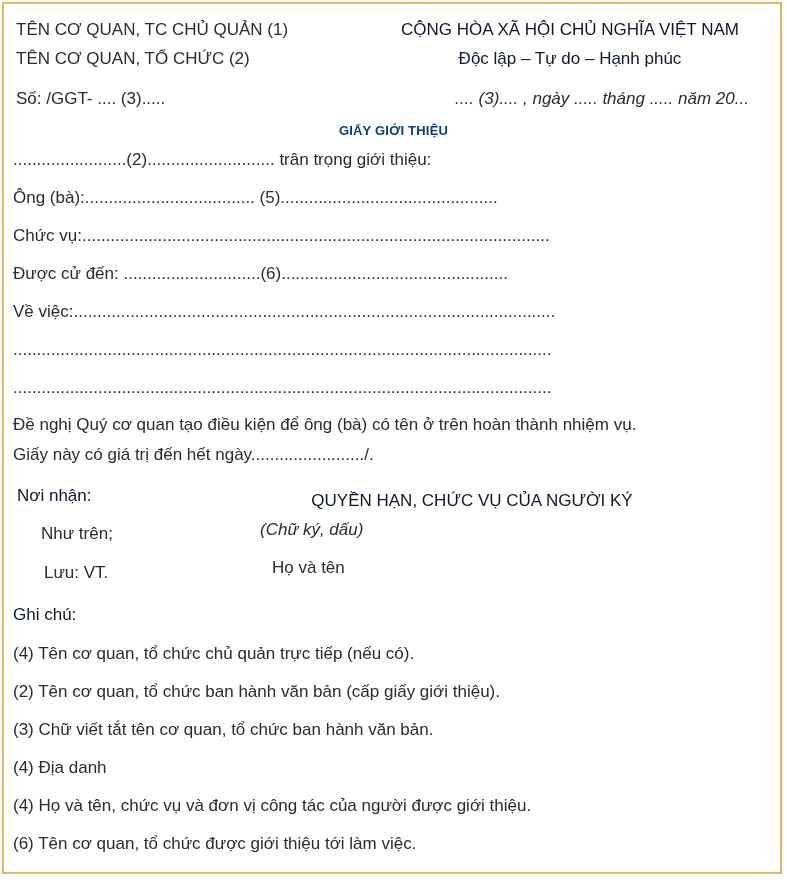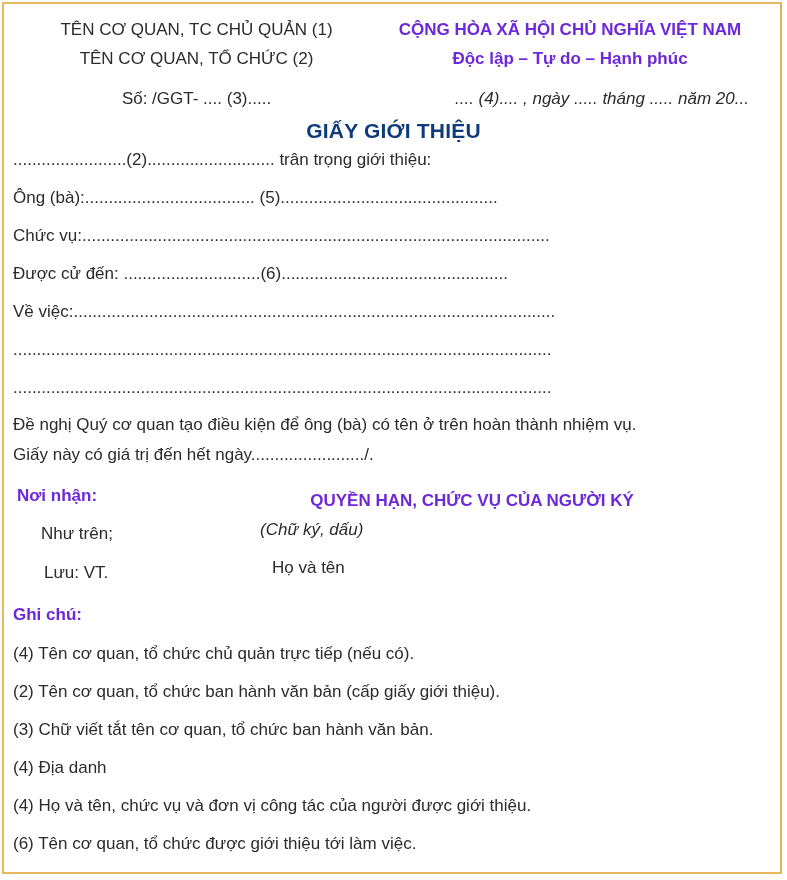--- a/index.html
+++ b/index.html
@@ -1,39 +1,39 @@
 <!DOCTYPE html>
 <html><head>
 <meta charset="utf-8">
 <style>
   html, body { margin: 0; padding: 0; background: #ffffff; }
   body { width: 787px; height: 880px; position: relative; overflow: hidden;
          font-family: "Liberation Sans", sans-serif; color: #2b2b2b; }
   .frame { position: absolute; left: 2px; top: 2px; width: 780px; height: 872px;
            border: 2px solid #e8b860; border-right-color: #e3b25a; box-sizing: border-box; }
   .abs { position: absolute; white-space: nowrap; font-size: 17px; line-height: 20px; }
-  .b { font-weight: bold; color: #6d28d9; }
+  .b { font-weight: normal; color: #0f172a; }
   .i { font-style: italic; }
-  .title { color: #0e3b7a; font-weight: bold; font-size: 21px; letter-spacing: 0.2px; }
-  .hdr-left { left: 34px; width: 325px; text-align: center; }
+  .title { color: #0e3b7a; font-weight: bold; font-size: 13px; letter-spacing: 0.2px; }
+  .hdr-left { left: 16px; width: 325px; }
   .hdr-right { left: 370px; width: 400px; text-align: center; }
 </style>
 </head>
 <body>
 
 <div class="frame">
 </div>
 
 <div class="abs hdr-left" style="top:20px;">TÊN CƠ QUAN, TC CHỦ QUẢN (1)</div>
 <div class="abs hdr-left" style="top:49px;">TÊN CƠ QUAN, TỔ CHỨC (2)</div>
 <div class="abs hdr-left" style="top:89px;">Số: /GGT- .... (3).....</div>
 
 <div class="abs hdr-right b" style="top:20px;">CỘNG HÒA XÃ HỘI CHỦ NGHĨA VIỆT NAM</div>
 <div class="abs hdr-right b" style="top:49px;">Độc lập – Tự do – Hạnh phúc</div>
-<div class="abs i" style="top:89px; left:455px;">.... (4).... , ngày ..... tháng ..... năm 20...</div>
+<div class="abs i" style="top:89px; left:455px;">.... (3).... , ngày ..... tháng ..... năm 20...</div>
 
 <div class="abs title" style="top:121px; left:0; width:787px; text-align:center;">GIẤY GIỚI THIỆU</div>
 
 <div class="abs" style="top:150px; left:13px;">........................(2)........................... trân trọng giới thiệu:</div>
 <div class="abs" style="top:188px; left:13px;">Ông (bà):.................................... (5)..............................................</div>
 <div class="abs" style="top:226px; left:13px;">Chức vụ:...................................................................................................</div>
 <div class="abs" style="top:264px; left:13px;">Được cử đến: .............................(6)................................................</div>
 <div class="abs" style="top:302px; left:13px;">Về việc:......................................................................................................</div>
 <div class="abs" style="top:340px; left:13px;">..................................................................................................................</div>
 <div class="abs" style="top:378px; left:13px;">..................................................................................................................</div>

